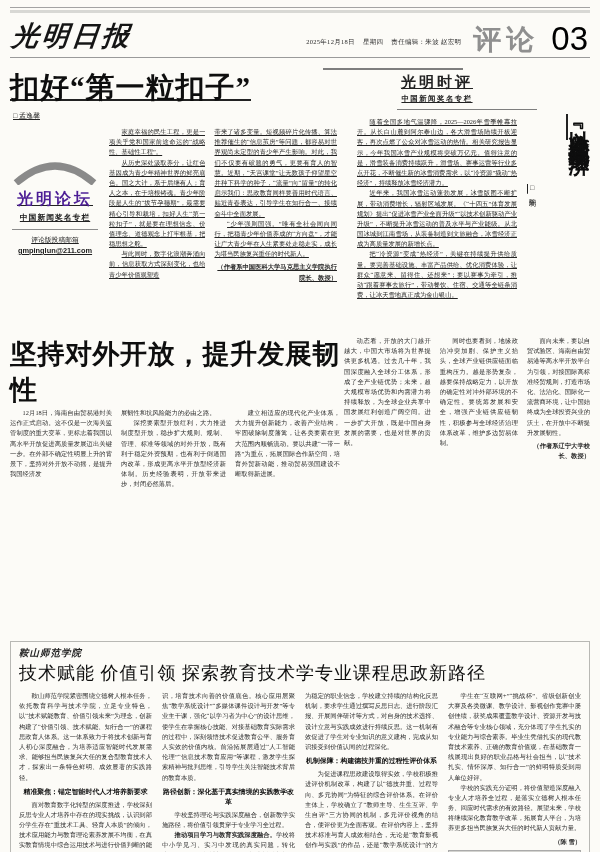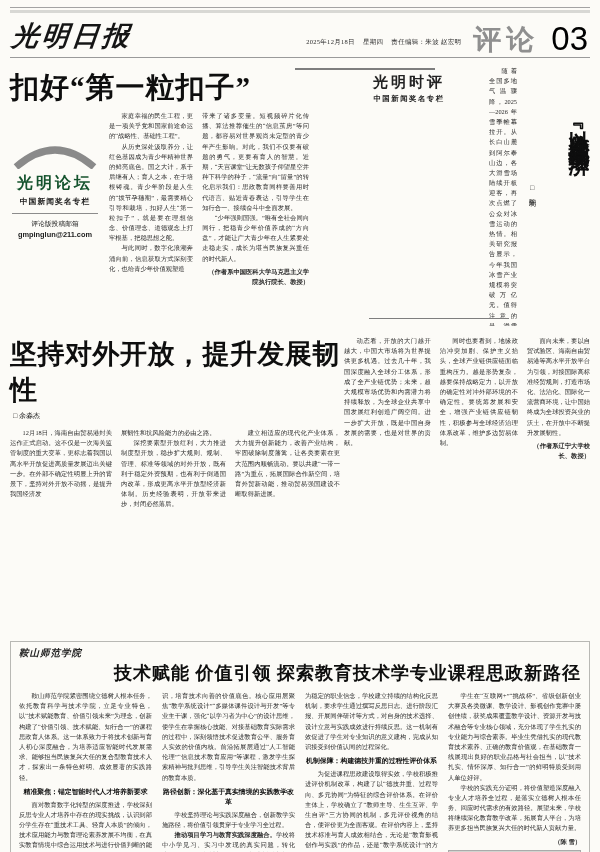--- a/index.html
+++ b/index.html
@@ -22,55 +22,55 @@
   .col, .bbody, .spcol { overflow:hidden; }
   .col p, .bbody p, .spcol p {
     font-size:6.3px; line-height:1.62; text-align:justify; text-indent:2em;
     color:#2a2a2a; margin:0;
   }
   .col p.cont, .bbody p.cont, .spcol p.cont { text-indent:0; }
   .col p.byline, .spcol p.byline { text-indent:0; text-align:right; font-weight:700; margin-top:3px; }
   .spcol h4, .col h4 { font-size:6.9px; font-weight:700; text-align:center; margin:4px 0 3px; color:#111; }
   .spcol strong { font-weight:700; }
   
-  .row1 { display:flex; gap:20px; height:260px; margin-top:8px; }
+  .row1 { display:flex; gap:20px; height:260px; margin-top:8px;text-decoration:underline; }
   .artA { width:330px; display:flex; flex-direction:column; }
   .artA h1 { font-size:29px; font-weight:700; letter-spacing:1px; color:#0e0e0e; margin:2px 0 3px; }
   .artA .author { font-size:7px; margin:0 0 6px 3px; }
   .artA .bodyrow { display:flex; gap:9px; flex:1; overflow:hidden; }
   .forumbox { width:110px; padding-top:32px; }
   .forum { text-align:center; }
-  .forum-title { font-size:16px; font-weight:700; letter-spacing:3px; color:#14532d; }
+  .forum-title { font-size:16px; font-weight:700; letter-spacing:3px; color:#4c1d95; }
   .forum-sub { font-size:7.8px; font-weight:700; letter-spacing:1px; margin-top:2px; }
   .forum-div { width:86px; height:1px; background:#8c8c8c; margin:6px auto 5px; }
   .forum-mail1 { font-size:6.8px; }
   .forum-mail2 { font-size:7.4px; font-weight:700; font-family:"Liberation Sans","DejaVu Sans",sans-serif; margin-top:1px; }
   
   .artB { flex:1; display:flex; gap:7px; }
-  .artB .bleft { flex:1; display:flex; flex-direction:row; }
+  .artB .bleft { flex:1; display:flex; flex-direction:column; }
   .pingbox { width:160px; margin:2px auto 7px; text-align:center; position:relative; padding:5px 0 6px; }
   .pingbox::before { content:""; position:absolute; top:0; left:-34px; width:140px; height:1.5px; background:#7e7e7e; }
   .pingbox::after { content:""; position:absolute; bottom:0; right:-20px; width:140px; height:1.5px; background:#7e7e7e; }
   .ping-title { font-size:15px; font-weight:700; letter-spacing:3px; }
   .ping-sub { font-size:7.4px; font-weight:700; letter-spacing:1.5px; margin-top:2px; }
   .bbody { flex:1; }
   .vauthor { writing-mode:vertical-rl; font-size:7px; width:13px; padding-top:118px; color:#333; }
   .vtitle { writing-mode:vertical-rl; font-size:21px; font-weight:700; width:46px; line-height:1.05; padding-top:48px; color:#0e0e0e; letter-spacing:2px; }
   
   .artC { display:flex; gap:4px; height:296px; margin-top:10px; }
   .artC .cleft { width:330px; display:flex; flex-direction:column; }
   .artC h2 { font-size:27px; font-weight:700; letter-spacing:0.5px; color:#0e0e0e; }
   .artC .author { font-size:7px; margin:3px 0 7px 3px; }
   .artC .cols { display:flex; gap:9px; flex:1; overflow:hidden; }
   .artC .cright { flex:1; }
   .artC .cright .cols { height:100%; }
   
   .special { margin-top:9px; border:1px solid #b8b8b4; height:222px; padding:5px 8px 6px; }
   .org { font-size:9.5px; font-weight:700; letter-spacing:1px;font-style:italic; }
-  .sptitle { text-align:right; font-size:18px; font-weight:700; letter-spacing:1px; color:#0e0e0e; margin:1px 0 6px; }
+  .sptitle { text-align:left; font-size:18px; font-weight:400; letter-spacing:1px; color:#0e0e0e; margin:1px 0 6px; }
   .spcols { display:flex; gap:10px; height:172px; }
   .spcol { flex:1; }
   .photo { width:100%; height:84px; margin-top:3px; border:1px solid #aaa; display:block; background:#d8d8d4; }
 </style>
 </head>
 <body>
 
 <div class="page">
 
   <div class="topbar"></div>
@@ -83,20 +83,21 @@
       </div>
       <div class="section-title">评论</div>
       <div class="page-number">03</div>
     </div>
   </div>
 
   <div class="row1">
 
     <div class="artA">
       <h1>扣好“第一粒扣子”</h1>
+      <div class="author">□ 孟逸馨</div>
       <div class="bodyrow">
         <div class="forumbox">
           <div class="forum">
             <svg width="90" height="26">
                 <path d="M6 24 Q45 -10 84 24" fill="none" stroke="#8a8a8a" stroke-width="7"></path>
               </svg>
             <div class="forum-title">光明论坛</div>
             <div class="forum-sub">中国新闻奖名专栏</div>
             <div class="forum-div"></div>
             <div class="forum-mail1">评论版投稿邮箱</div>
@@ -130,21 +131,20 @@
       </div>
       <div class="vauthor">□ 陈利平</div>
       <div class="vtitle">以『冷资源』撬动『热经济』</div>
     </div>
 
   </div>
 
   <div class="artC">
     <div class="cleft">
       <h2>坚持对外开放，提升发展韧性</h2>
-      <div class="author">□ 余淼杰</div>
       <div class="cols">
         <div class="col">
             <p>12月18日，海南自由贸易港封关运作正式启动。这不仅是一次海关监管制度的重大变革，更标志着我国以高水平开放促进高质量发展迈出关键一步。在外部不确定性明显上升的背景下，坚持对外开放不动摇，是提升我国经济发</p>
           </div>
         <div class="col">
             <p class="cont">展韧性和抗风险能力的必由之路。</p>
             <p>深挖要素型开放红利，大力推进制度型开放，稳步扩大规则、规制、管理、标准等领域的对外开放，既有利于稳定外资预期，也有利于倒逼国内改革，形成更高水平开放型经济新体制。历史经验表明，开放带来进步，封闭必然落后。</p>
           </div>
         <div class="col">
             <p>建立相适应的现代化产业体系，大力提升创新能力，改善产业结构，牢固破除制度藩篱，让各类要素在更大范围内顺畅流动。要以共建“一带一路”为重点，拓展国际合作新空间，培育外贸新动能，推动贸易强国建设不断取得新进展。</p>

